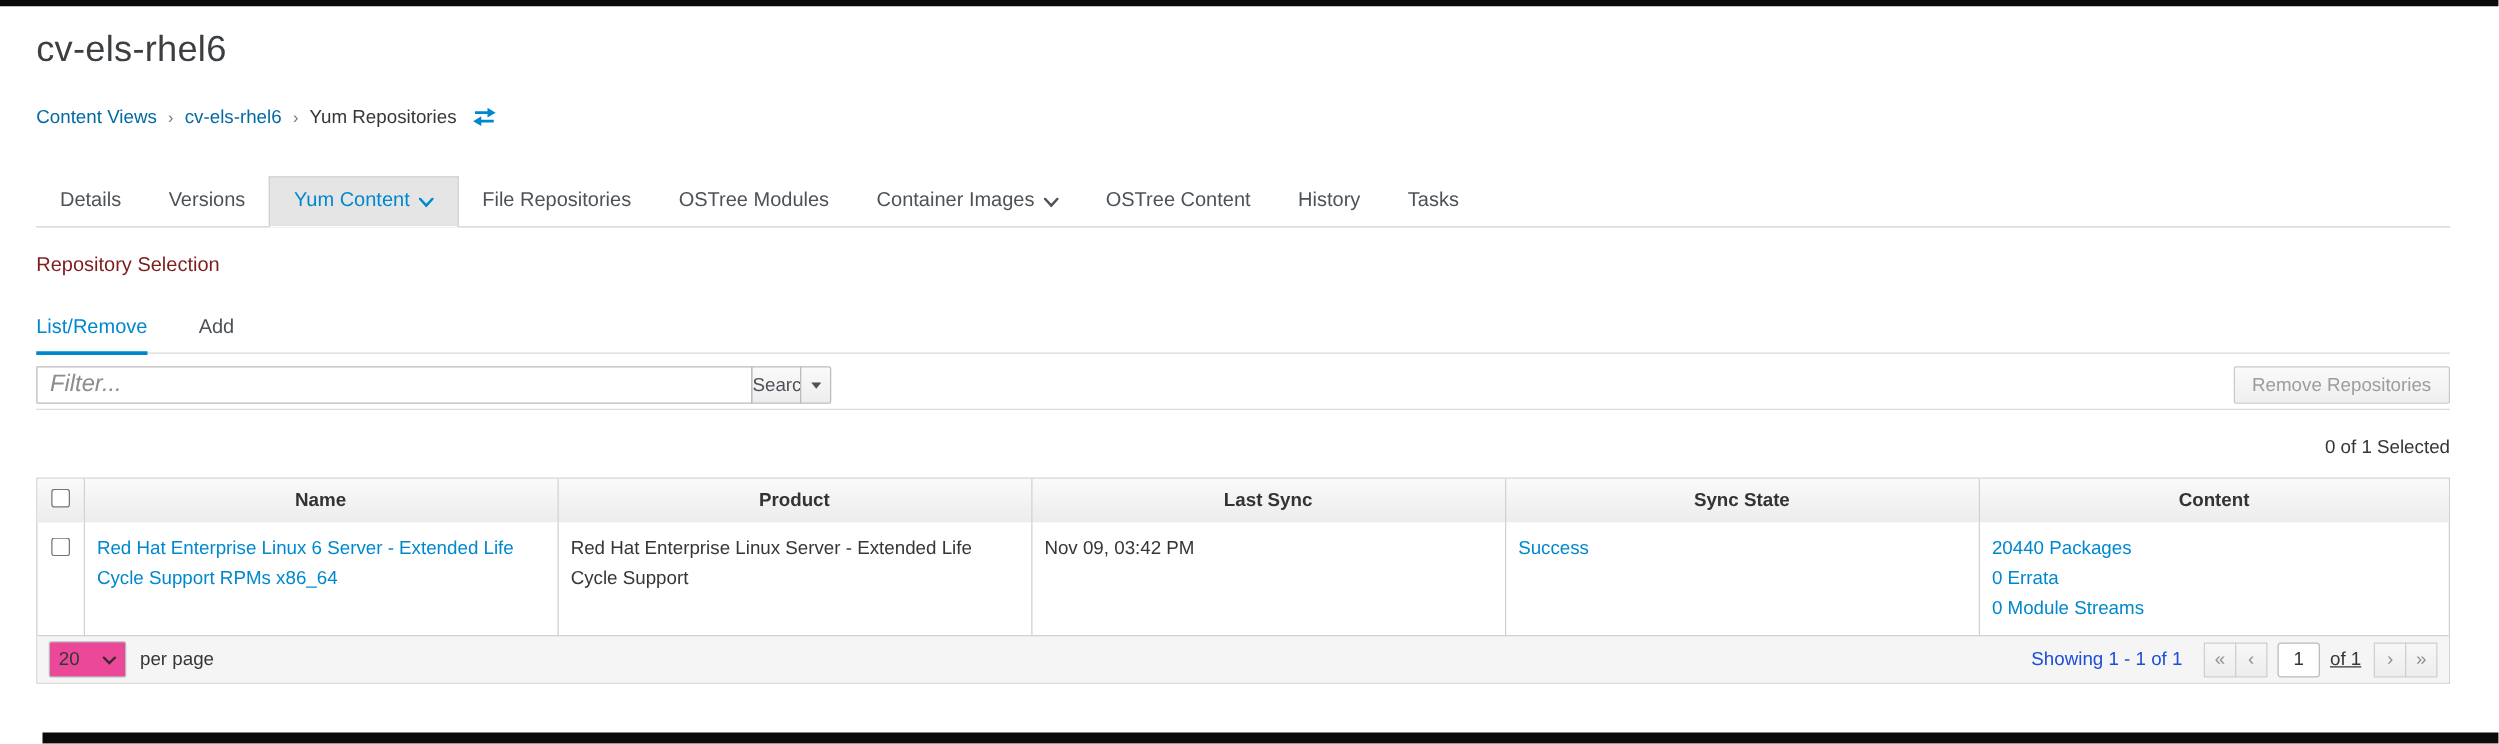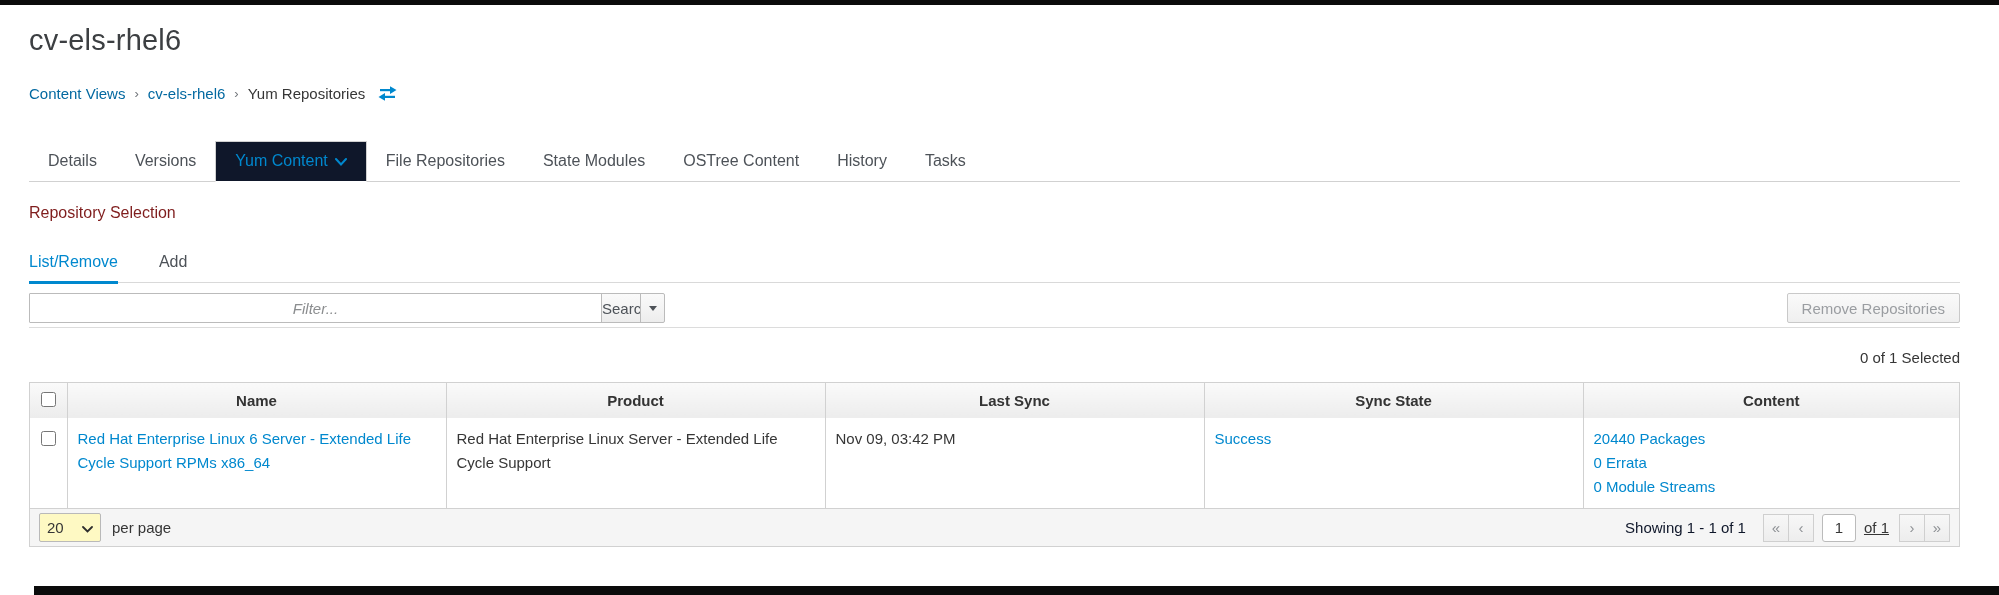--- a/index.html
+++ b/index.html
@@ -15,32 +15,32 @@
   .page-title { position:absolute; left:0; top:19px; font-size:29px; font-weight:300; color:#3c3f42; letter-spacing:.2px; }
 
   .breadcrumb { position:absolute; left:0; top:80px; font-size:15px; display:flex; align-items:center; gap:9px; }
   .breadcrumb a { color:#0369a1; text-decoration:none; }
   .breadcrumb .sep { color:#72767b; font-size:13px; }
   .breadcrumb .current { color:#363636; }
   .exchange-icon { display:inline-flex; margin-left:4px; }
 
   .tabs { position:absolute; left:0; top:134px; width:1931px; display:flex; align-items:flex-end; border-bottom:1px solid #d1d1d1; height:43px; }
   .tab { padding:10px 19px 11px; font-size:16px; color:#4d5258; cursor:pointer; white-space:nowrap; display:flex; align-items:center; gap:7px; }
-  .tab.active { background:#0f172a; border:1px solid #d1d1d1; border-bottom:1px solid #fff; margin-bottom:-1px; color:#0088ce; }
+  .tab.active { background:#e5e5e5; border:1px solid #d1d1d1; border-bottom:1px solid #fff; margin-bottom:-1px; color:#0088ce; }
   .caret-svg { display:inline-flex; margin-top:2px; }
 
   .section-heading { position:absolute; left:0; top:199px; font-size:16px; font-weight:400; color:#7f1d1d; }
 
   .subtabs { position:absolute; left:0; top:243px; width:1931px; display:flex; border-bottom:1px solid #d9d9d9; }
   .subtab { font-size:16px; color:#4d5258; padding:5px 0 10px; margin-right:41px; cursor:pointer; border-bottom:3px solid transparent; margin-bottom:-2px; }
   .subtab.active { color:#0088ce; border-bottom-color:#0088ce; }
 
   .toolbar { position:absolute; left:0; top:288px; width:1931px; height:30px; }
   .filter-group { position:absolute; left:0; top:0; display:flex; }
-  .filter-input { width:573px; height:30px; border:1px solid #bbb; border-radius:1px; padding:0 10px; font-size:15px; font-family:"Liberation Sans",sans-serif; color:#363636; outline:none;text-align:center; }
+  .filter-input { width:573px; height:30px; border:1px solid #bbb; border-radius:1px; padding:0 10px; font-size:19px; font-family:"Liberation Sans",sans-serif; color:#363636; outline:none; }
   .filter-input::placeholder { font-style:italic; color:#8b8d8f; }
   .btn { font-family:"Liberation Sans",sans-serif; font-size:15px; color:#4d5258; background:linear-gradient(to bottom,#fafafa,#ededed); border:1px solid #bbb; cursor:pointer; }
   .search-btn { width:40px; height:30px; margin-left:-1px; }
   .search-caret-btn { width:25px; height:30px; margin-left:-1px; display:flex; align-items:center; justify-content:center; border-radius:0 2px 2px 0; }
   .tri-down { width:0; height:0; border-left:4px solid transparent; border-right:4px solid transparent; border-top:5px solid #4d5258; }
   .remove-btn { position:absolute; right:0; top:0; height:30px; padding:0 14px; font-size:15px; color:#9a9da1; background:linear-gradient(to bottom,#fafafa,#efefef); border:1px solid #c9c9c9; border-radius:2px; cursor:default; }
   .toolbar-divider { position:absolute; left:0; top:322px; width:1931px; height:1px; background:#dcdcdc; }
 
   .selection-summary { position:absolute; right:0; top:344px; font-size:15px; color:#363636; }
 
@@ -49,24 +49,24 @@
   col.c-check { width:37px; } col.c-name { width:379px; } col.c-product { width:379px; }
   col.c-sync { width:379px; } col.c-state { width:379px; }
   thead th { height:35px; background:linear-gradient(to bottom,#fafafa,#ececec); border-left:1px solid #d1d1d1; font-size:15px; font-weight:700; color:#333; text-align:center; padding:0 10px; vertical-align:middle; }
   thead th:first-child { border-left:none; text-align:center; padding:0; }
   tbody td { height:90px; border-left:1px solid #d1d1d1; vertical-align:top; padding:9px 10px; font-size:15px; line-height:24px; }
   tbody td:first-child { border-left:none; text-align:center; padding:11px 0 0; }
   td a, .cell-link { color:#0088ce; text-decoration:none; display:block; }
   input[type="checkbox"] { width:15px; height:15px; margin:0; accent-color:#fff; }
 
   .table-footer { border-top:1px solid #d1d1d1; background:#f5f5f5; height:38px; display:flex; align-items:center; padding:0 9px; font-size:15px; }
-  .per-page-select { width:62px; height:29px; background:#fef9c3; border:1px solid #b9b9b9; border-radius:2px; display:flex; align-items:center; justify-content:space-between; padding:0 7px; cursor:pointer; }
+  .per-page-select { width:62px; height:29px; background:#ec4899; border:1px solid #b9b9b9; border-radius:2px; display:flex; align-items:center; justify-content:space-between; padding:0 7px; cursor:pointer; }
   .per-page-label { margin-left:11px; color:#363636; }
   .footer-right { margin-left:auto; display:flex; align-items:center; }
-  .showing { margin-right:17px; color:#0f172a; }
+  .showing { margin-right:17px; color:#1d4ed8; }
   .pg-group { display:flex; }
   .pg-btn { width:26px; height:28px; background:linear-gradient(to bottom,#f7f7f7,#ededed); border:1px solid #cfcfcf; color:#8e9195; font-size:15px; display:flex; align-items:center; justify-content:center; cursor:default; }
   .pg-btn + .pg-btn { margin-left:-1px; }
   .page-input { width:34px; height:28px; border:1px solid #bbb; border-radius:3px; text-align:center; font-size:15px; font-family:"Liberation Sans",sans-serif; color:#363636; margin:0 8px; }
   .of-label { margin-right:10px; color:#363636;text-decoration:underline; }
 
   .toast { position:absolute; left:1390px; top:25px; width:598px; height:50px; background:#fff; border:1px solid #c5c5c5; display:flex; align-items:stretch; box-shadow:0 2px 5px rgba(0,0,0,.12); z-index:10; }
   .toast-icon-box { width:64px; background:#57a24c; display:flex; align-items:center; justify-content:center; flex:0 0 auto; }
   .toast-msg { flex:1; display:flex; align-items:center; padding-left:19px; font-size:15px; color:#363636; }
   .toast-close { width:52px; display:flex; align-items:center; justify-content:center; cursor:pointer; background:none; border:none; }
@@ -111,22 +111,30 @@
         <span class="caret-svg">
           <svg width="12" height="8" viewBox="0 0 12 8">
               <polyline points="1,1 6,6.5 11,1" fill="none" stroke="#0088ce" stroke-width="2" stroke-linecap="round"></polyline>
             </svg>
         </span>
       </div>
       <div class="tab">
           <span>File Repositories</span>
         </div>
       <div class="tab">
-          <span>State Modules</span>
-        </div>
+          <span>OSTree Modules</span>
+        </div>
+      <div class="tab">
+        <span>Container Images</span>
+        <span class="caret-svg">
+          <svg width="12" height="8" viewBox="0 0 12 8">
+              <polyline points="1,1 6,6.5 11,1" fill="none" stroke="#4d5258" stroke-width="2" stroke-linecap="round"></polyline>
+            </svg>
+        </span>
+      </div>
       <div class="tab">
           <span>OSTree Content</span>
         </div>
       <div class="tab">
           <span>History</span>
         </div>
       <div class="tab">
           <span>Tasks</span>
         </div>
     </div>

